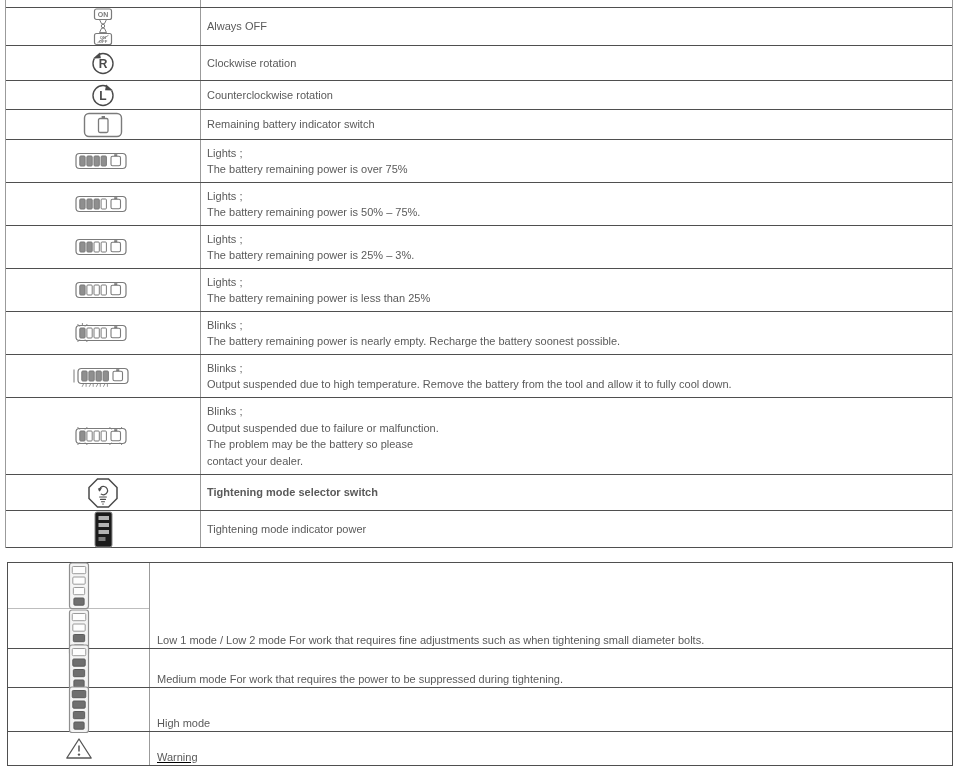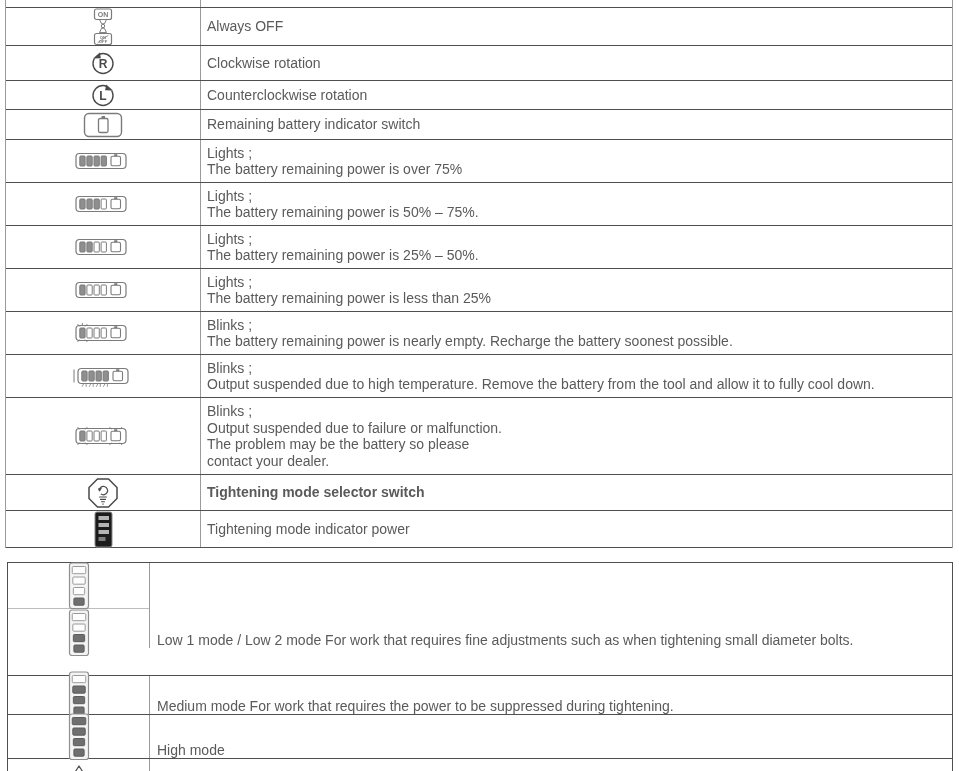--- a/index.html
+++ b/index.html
@@ -13,28 +13,28 @@
   .t1 .row:nth-child(3){height:35px;}
   .t1 .row:nth-child(4){height:29px;}
   .t1 .row:nth-child(5){height:30px;}
   .t1 .row:nth-child(6),.t1 .row:nth-child(7),.t1 .row:nth-child(8),
   .t1 .row:nth-child(9),.t1 .row:nth-child(10),.t1 .row:nth-child(11){height:43px;}
   .t1 .row:nth-child(12){height:77px;}
   .t1 .row:nth-child(13){height:36px;font-weight:bold;}
   .t1 .row:nth-child(14){height:37px;}
   .icell{width:195px;flex:none;border-right:1px solid #9b9b9b;display:flex;align-items:center;justify-content:center;box-sizing:border-box;}
   .dcell{flex:1;display:flex;flex-direction:column;justify-content:center;padding-left:6px;box-sizing:border-box;}
-  .line{font-size:14px;line-height:16.5px;color:#5a5a5a;white-space:nowrap;}
+  .line{font-size:11px;line-height:16.5px;color:#5a5a5a;white-space:nowrap;}
 
   
   .t2{position:absolute;left:7px;top:562px;width:946px;border:1px solid #4f4f4f;box-sizing:border-box;}
   .t2 .row2{display:flex;box-sizing:border-box;}
   .t2 .row2 + .row2{border-top:1px solid #4f4f4f;}
   .t2 .row2:nth-child(1){height:85px;}
-  .t2 .row2:nth-child(2){height:39px;margin-top:27px;}
+  .t2 .row2:nth-child(2){height:39px;}
   .t2 .row2:nth-child(3){height:44px;}
   .t2 .row2:nth-child(4){height:34px;text-decoration:underline;}
   .icol{width:142px;flex:none;border-right:1px solid #9b9b9b;display:flex;flex-direction:column;box-sizing:border-box;}
   .icell2{display:flex;align-items:center;justify-content:center;box-sizing:border-box;}
   .icol .sub1{height:46px;border-bottom:1px solid #bdbdbd;}
   .icol .sub2{flex:1;}
   .row2 > .icell2.single{width:142px;flex:none;border-right:1px solid #9b9b9b;}
   .dcell2{flex:1;display:flex;flex-direction:column;justify-content:flex-end;padding-left:7px;box-sizing:border-box;}
 </style>
 </head>
@@ -142,21 +142,21 @@
           <rect x="5.8" y="6" width="5.3" height="10" rx="1" fill="#8f8f8f" stroke="#7b7b7b" stroke-width="1"></rect>
           <rect x="12.899999999999999" y="6" width="5.3" height="10" rx="1" fill="#8f8f8f" stroke="#7b7b7b" stroke-width="1"></rect>
           <rect x="20" y="6" width="5.3" height="10" rx="1" fill="#ffffff" stroke="#7b7b7b" stroke-width="1"></rect>
           <rect x="27.099999999999998" y="6" width="5.3" height="10" rx="1" fill="#ffffff" stroke="#7b7b7b" stroke-width="1"></rect>
           <rect x="37" y="6.2" width="9.5" height="9.6" rx="1.5" fill="none" stroke="#7b7b7b" stroke-width="1.1"></rect>
           <rect x="40.2" y="4.2" width="3.1" height="2" fill="#7b7b7b"></rect>
         </svg>
       </div>
       <div class="dcell">
         <div class="line">Lights ;</div>
-        <div class="line">The battery remaining power is 25% – 50%.</div>
+        <div class="line">The battery remaining power is 25% – 3%.</div>
       </div>
     </div>
     <div class="row">
       <div class="icell">
         <svg xmlns="http://www.w3.org/2000/svg" width="58" height="22" viewBox="0 0 58 22">
           <rect x="2" y="3.5" width="50" height="15" rx="3.5" fill="none" stroke="#7b7b7b" stroke-width="1.2"></rect>
           <rect x="5.8" y="6" width="5.3" height="10" rx="1" fill="#8f8f8f" stroke="#7b7b7b" stroke-width="1"></rect>
           <rect x="12.899999999999999" y="6" width="5.3" height="10" rx="1" fill="#ffffff" stroke="#7b7b7b" stroke-width="1"></rect>
           <rect x="20" y="6" width="5.3" height="10" rx="1" fill="#ffffff" stroke="#7b7b7b" stroke-width="1"></rect>
           <rect x="27.099999999999998" y="6" width="5.3" height="10" rx="1" fill="#ffffff" stroke="#7b7b7b" stroke-width="1"></rect>

